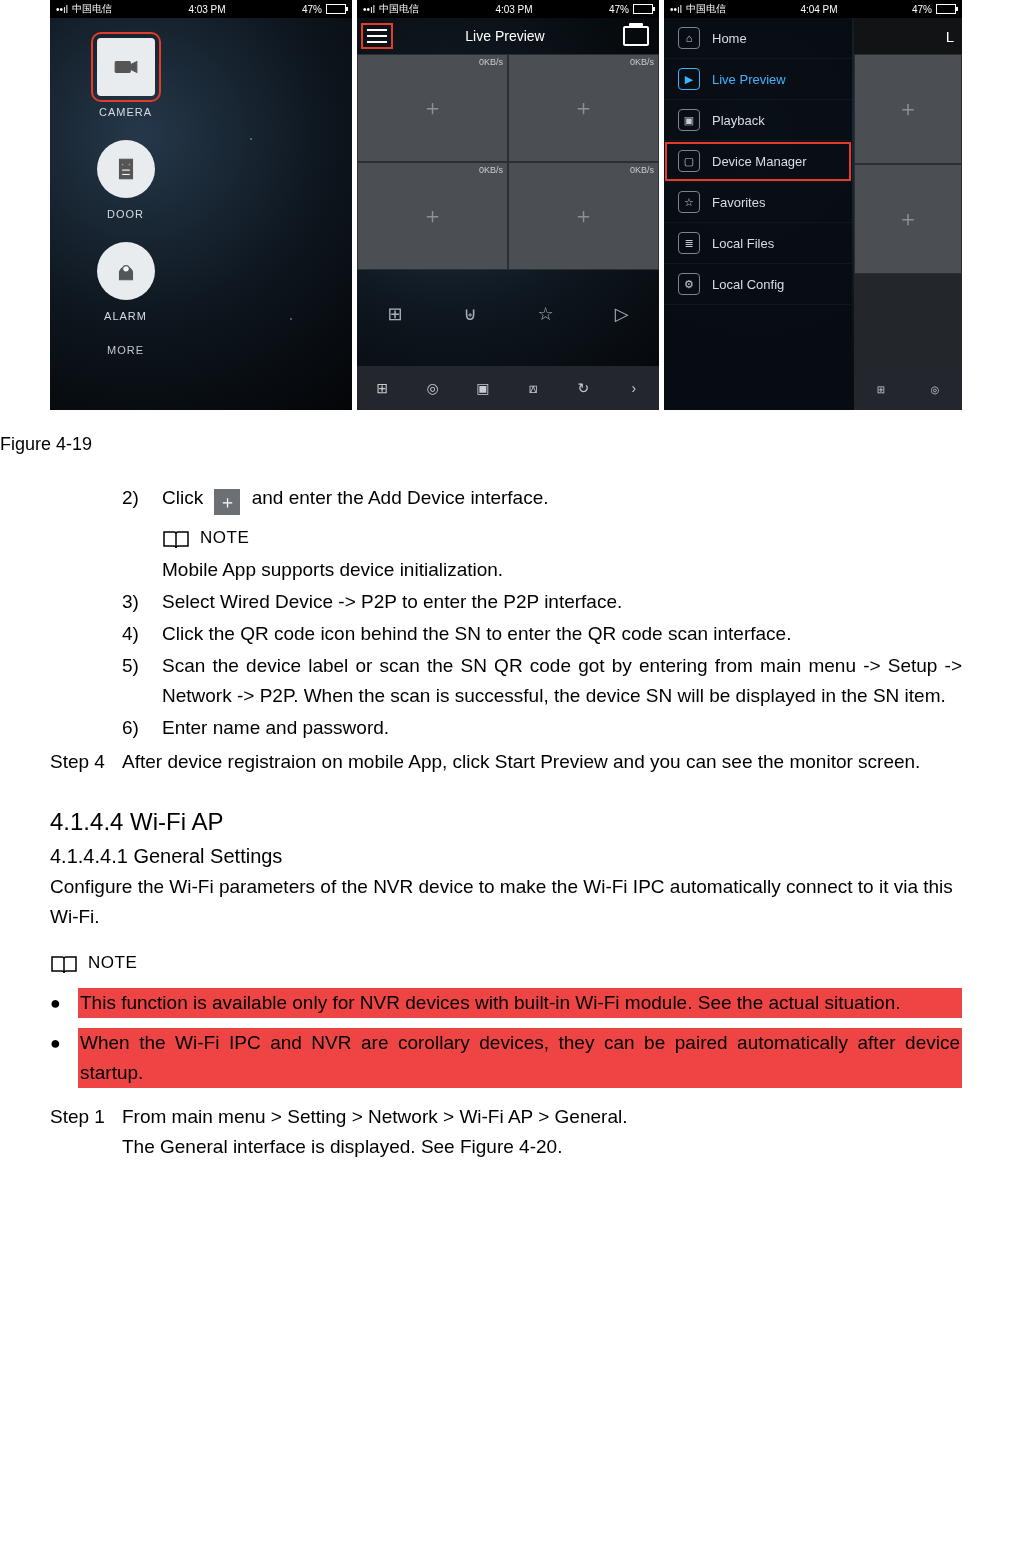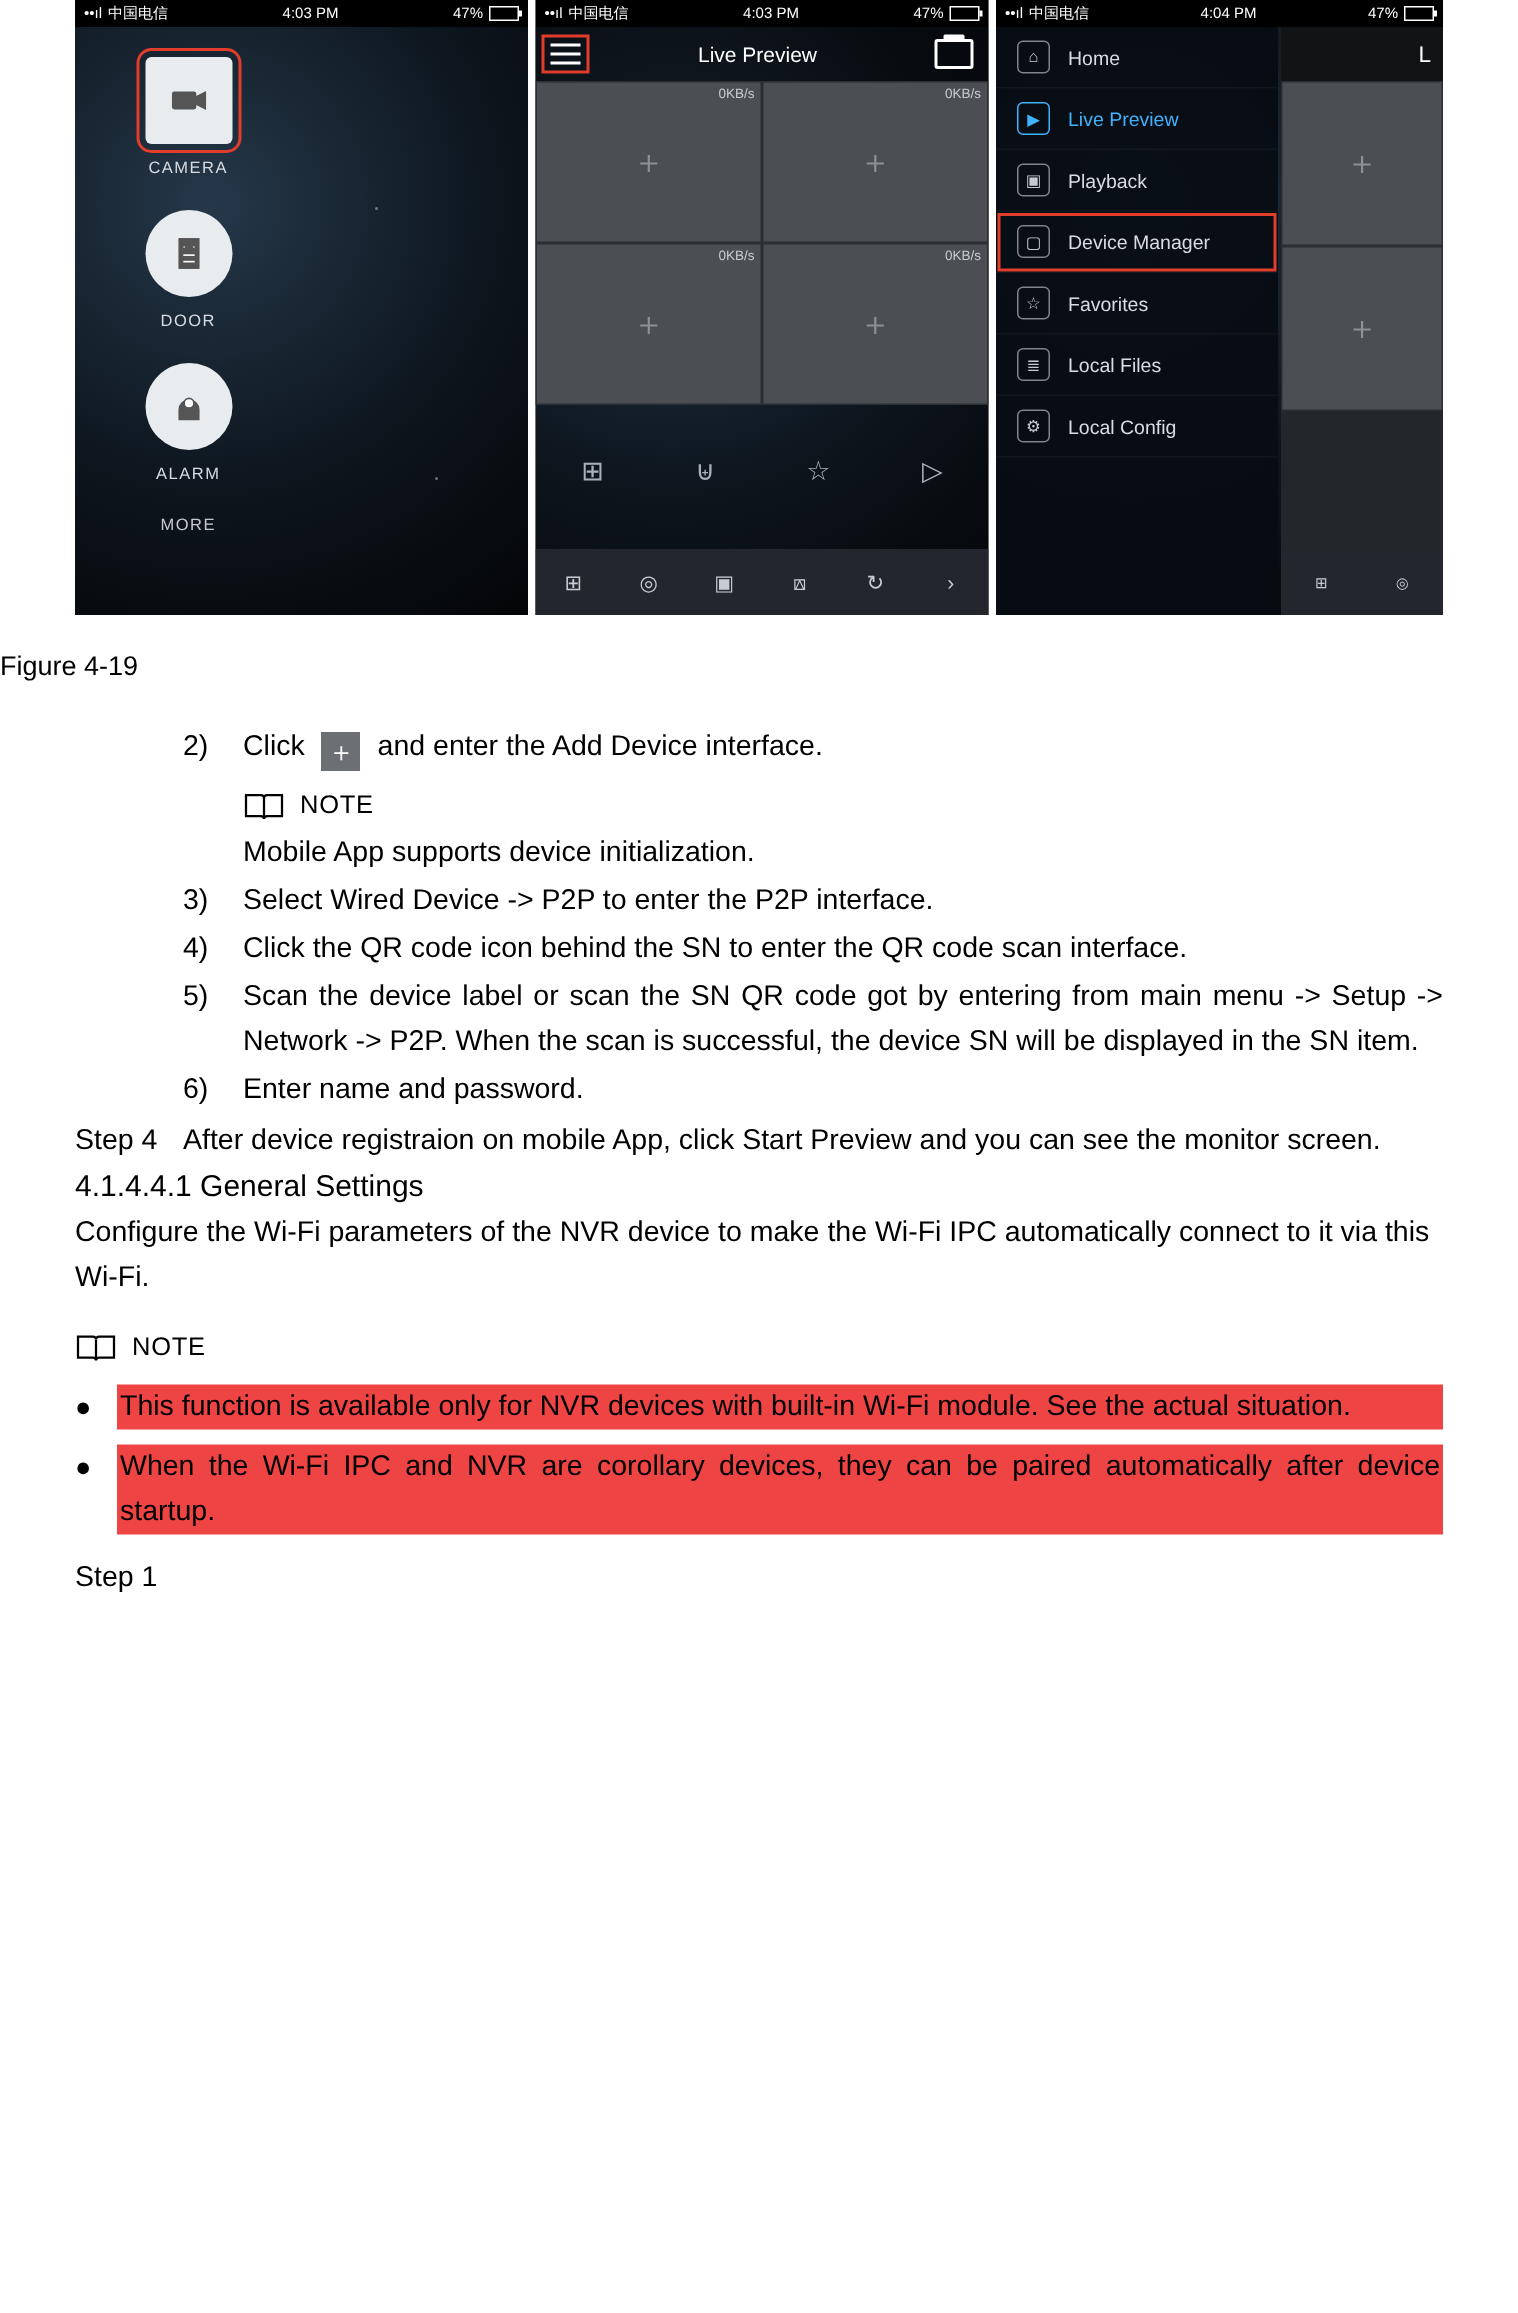--- a/index.html
+++ b/index.html
@@ -424,20 +424,21 @@
         <div class="step-num">6)</div>
         <div class="step-body">Enter name and password.</div>
       </div>
     </div>
 
     <div class="step4">
       <div class="lab">Step 4</div>
       <div>After device registraion on mobile App, click Start Preview and you can see the monitor screen.</div>
     </div>
 
+    <div class="h3">4.1.4.4  Wi-Fi AP</div>
     <div class="h4">4.1.4.4.1   General Settings</div>
 
     <p class="para">Configure the Wi-Fi parameters of the NVR device to make the Wi-Fi IPC automatically connect to it via this Wi-Fi.</p>
 
     <div class="note-row">
       <span class="note-icon">
         <svg viewBox="0 0 28 20">
             <path d="M2 3 H12 A2 2 0 0 1 14 5 A2 2 0 0 1 16 3 H26 V17 H16 A2 2 0 0 0 14 19 A2 2 0 0 0 12 17 H2 Z"></path>
             <path d="M14 5 V18"></path>
           </svg>
@@ -451,16 +452,20 @@
         <div class="txt">This function is available only for NVR devices with built-in Wi-Fi module. See the actual situation.</div>
       </div>
       <div class="b">
         <div class="dot">●</div>
         <div class="txt justify">When the Wi-Fi IPC and NVR are corollary devices, they can be paired automatically after device startup.</div>
       </div>
     </div>
 
     <div class="step4">
       <div class="lab">Step 1</div>
+      <div>
+        <div>From main menu &gt; Setting &gt; Network &gt; Wi-Fi AP &gt; General.</div>
+        <div>The General interface is displayed. See Figure 4-20.</div>
+      </div>
     </div>
   </div>
 
 </div>
 
 </body></html>

